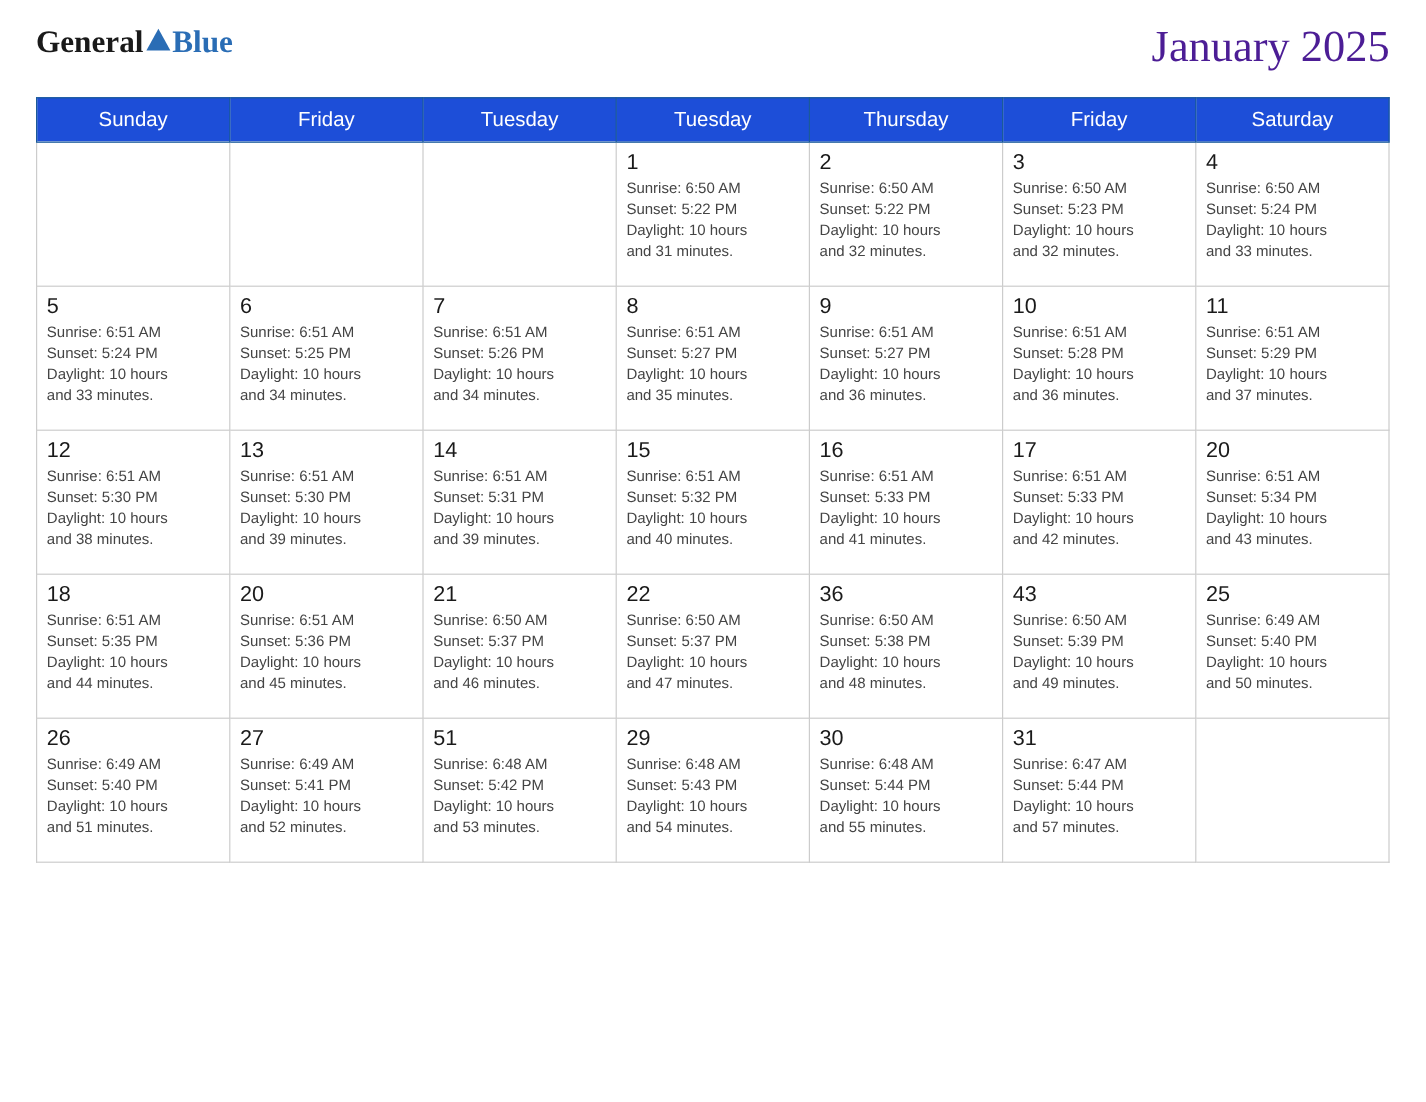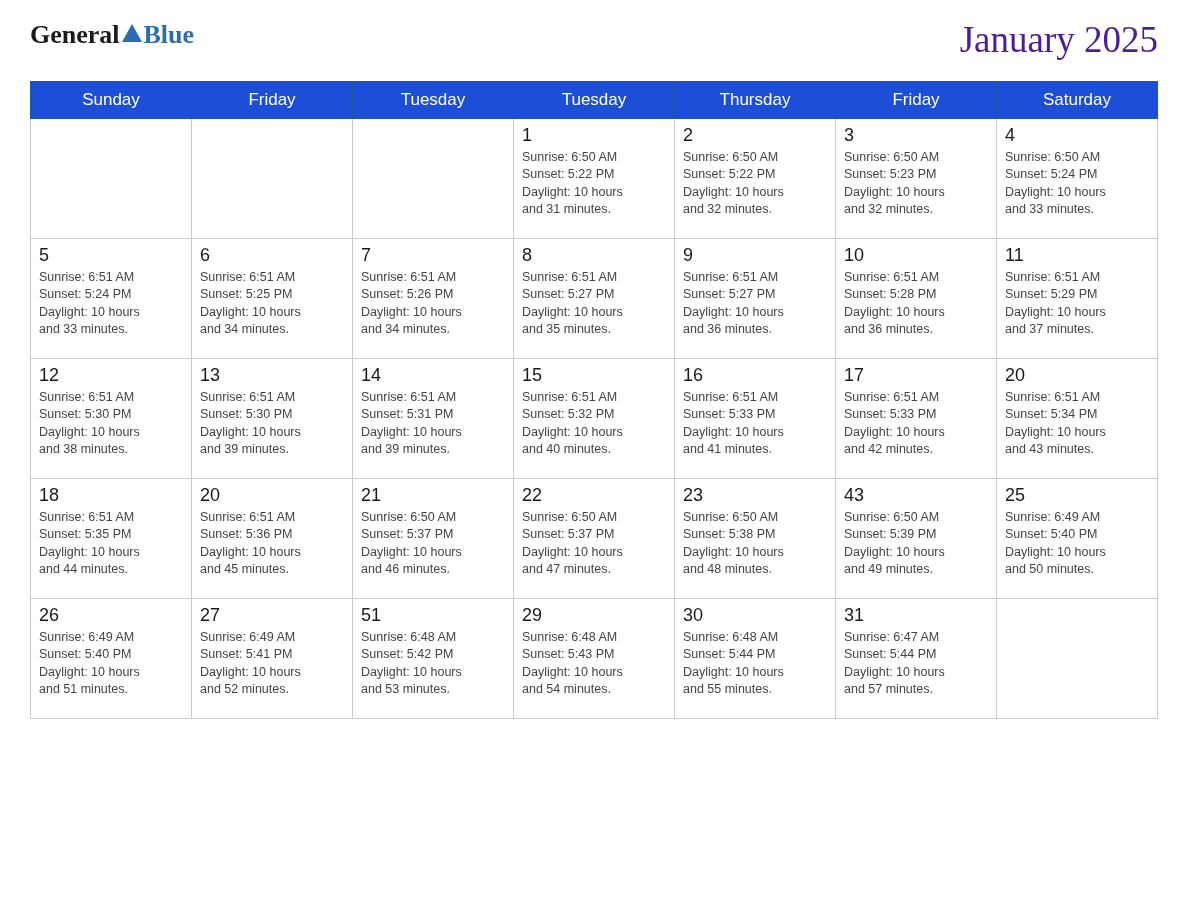--- a/index.html
+++ b/index.html
@@ -222,21 +222,21 @@
         </td>
         <td>
           <span class="day-number">21</span>
           <div class="day-info">Sunrise: 6:50 AM<br>Sunset: 5:37 PM<br>Daylight: 10 hours<br>and 46 minutes.</div>
         </td>
         <td>
           <span class="day-number">22</span>
           <div class="day-info">Sunrise: 6:50 AM<br>Sunset: 5:37 PM<br>Daylight: 10 hours<br>and 47 minutes.</div>
         </td>
         <td>
-          <span class="day-number">23</span>
+          <span class="day-number">36</span>
           <div class="day-info">Sunrise: 6:50 AM<br>Sunset: 5:38 PM<br>Daylight: 10 hours<br>and 48 minutes.</div>
         </td>
         <td>
           <span class="day-number">43</span>
           <div class="day-info">Sunrise: 6:50 AM<br>Sunset: 5:39 PM<br>Daylight: 10 hours<br>and 49 minutes.</div>
         </td>
         <td>
           <span class="day-number">25</span>
           <div class="day-info">Sunrise: 6:49 AM<br>Sunset: 5:40 PM<br>Daylight: 10 hours<br>and 50 minutes.</div>
         </td>

